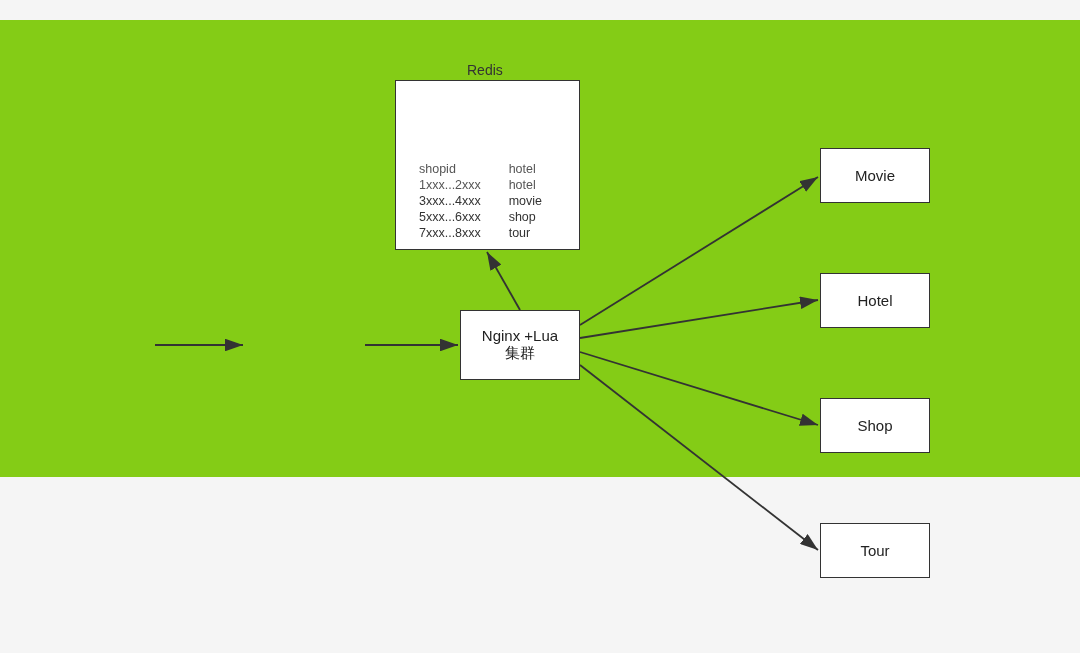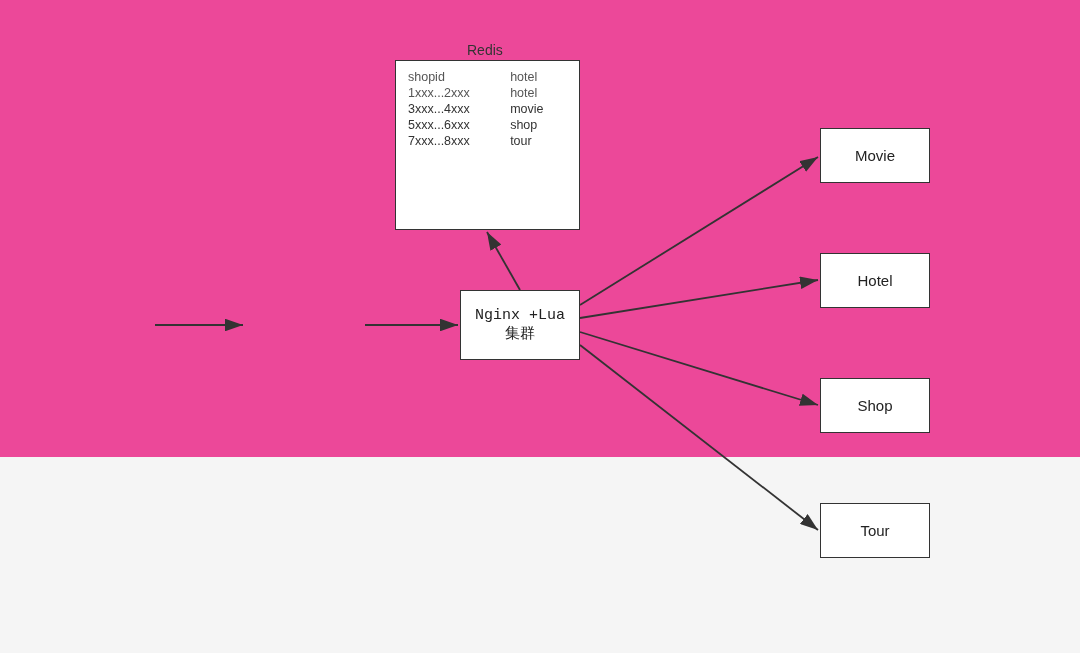--- a/index.html
+++ b/index.html
@@ -8,21 +8,22 @@
       font-family: Arial, sans-serif;
       width: 1080px;
       height: 653px;
       overflow: hidden;
       position: relative;
     }
     #diagram-container {
       width: 1080px;
       height: 457px;
       position: relative;
-      background: #ec4899;
+      background: #84cc16;
+      margin-top: 20px;
     }
     svg#arrows {
       position: absolute;
       top: 0; left: 0;
       width: 1080px;
       height: 653px;
       pointer-events: none;
     }
     .box {
       position: absolute;
@@ -48,33 +49,32 @@
       height: 60px;
       left: 245px;
       top: 295px;
     }
     
     #box-nginx {
       width: 120px;
       height: 70px;
       left: 460px;
       top: 290px;
-      font-family: Liberation Mono, monospace;
     }
     
     #box-redis {
       width: 185px;
       height: 170px;
       left: 395px;
       top: 60px;
       font-size: 13px;
       align-items: flex-start;
-      justify-content: flex-start;
+      justify-content: flex-end;
       flex-direction: column;
-      padding: 8px 12px;
+      padding: 8px 23px;
     }
     #redis-label {
       position: absolute;
       left: 467px;
       top: 42px;
       font-size: 14px;
       color: #333;
     }
     
     #box-movie {

